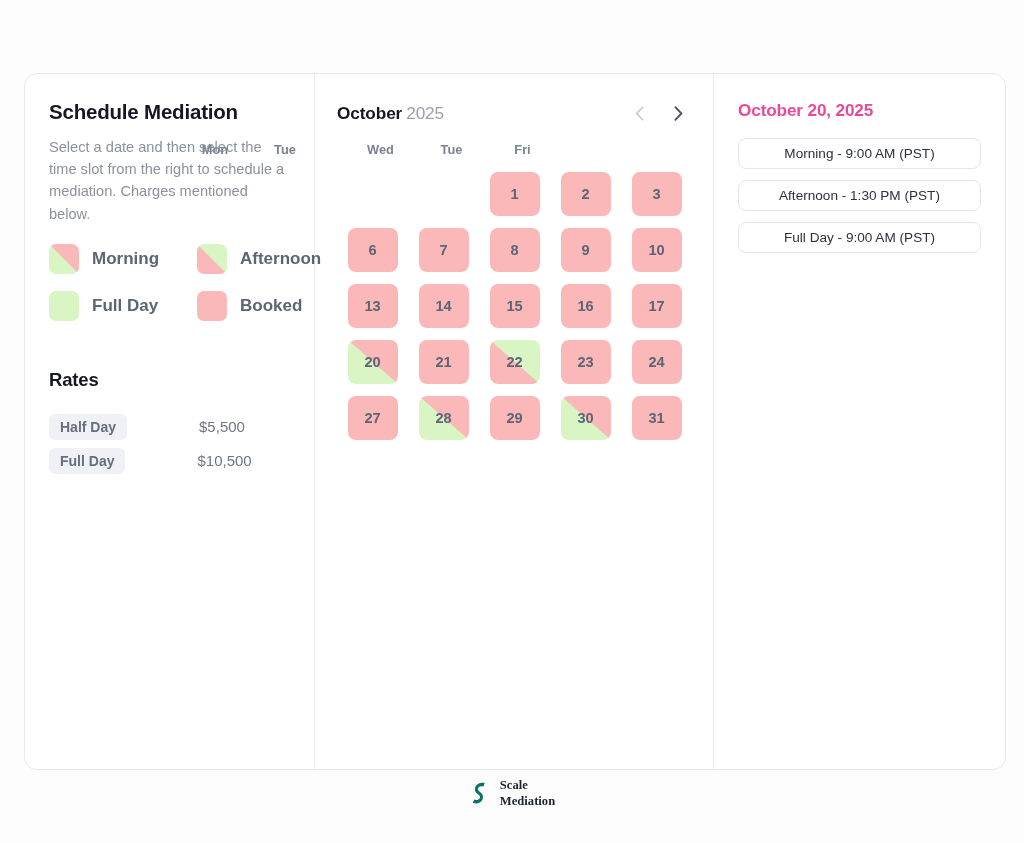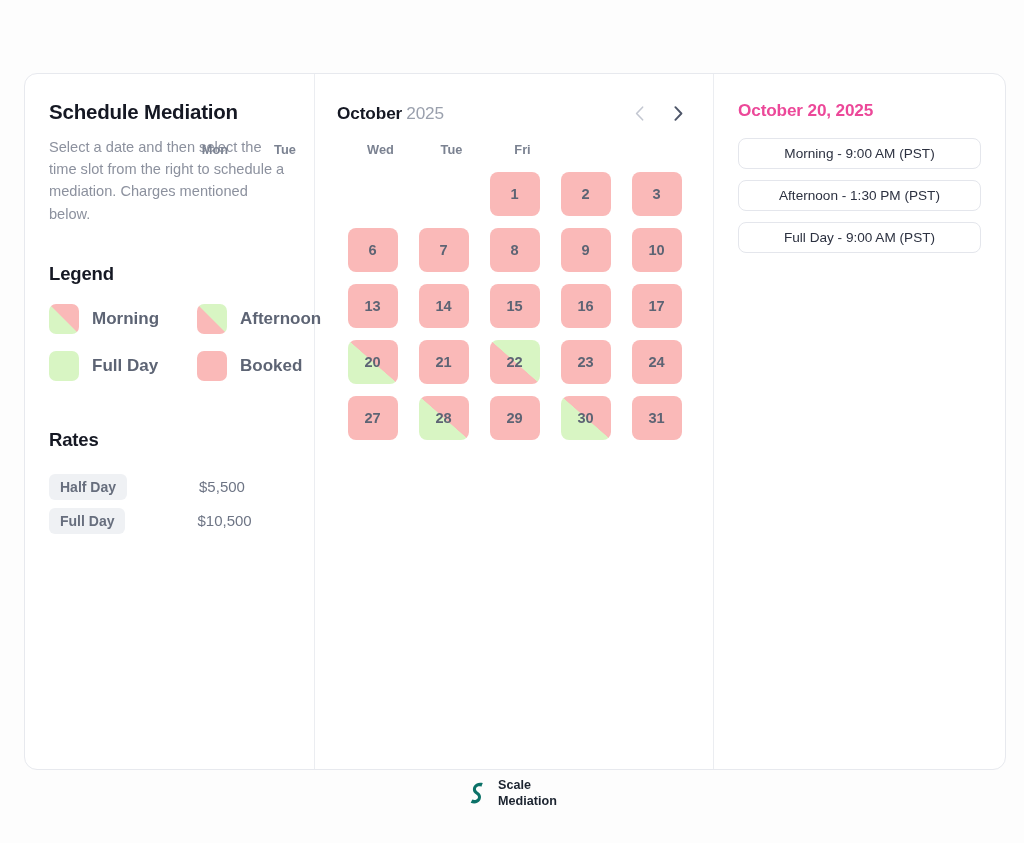--- a/index.html
+++ b/index.html
@@ -204,39 +204,39 @@
 
   
   #footer {
     position: absolute;
     left: 0; top: 778px;
     width: 1024px;
     display: flex;
     align-items: center;
     justify-content: center;
     gap: 9px;
+    font-family: Liberation Serif, serif;
   }
   .logo-mark { width: 22px; height: 26px; display: block; }
   .logo-text {
     font-size: 12.6px;
     font-weight: 700;
     line-height: 1.24;
     color: #1c2430;
   }
 </style>
 </head>
 <body>
 
 <div id="app">
 
   <div class="sidebar">
     <h1 class="side-title">Schedule Mediation</h1>
     <p class="side-desc">Select a date and then select the time slot from the right to schedule a mediation. Charges mentioned below.</p>
 
-    <h2 id="legend-title" class="section-title">Legend</h2>
     <div class="legend-grid">
       <div class="legend-item">
         <span class="swatch sw-morning"></span>
         <span class="legend-label">Morning</span>
       </div>
       <div class="legend-item">
         <span class="swatch sw-afternoon"></span>
         <span class="legend-label">Afternoon</span>
       </div>
       <div class="legend-item">

